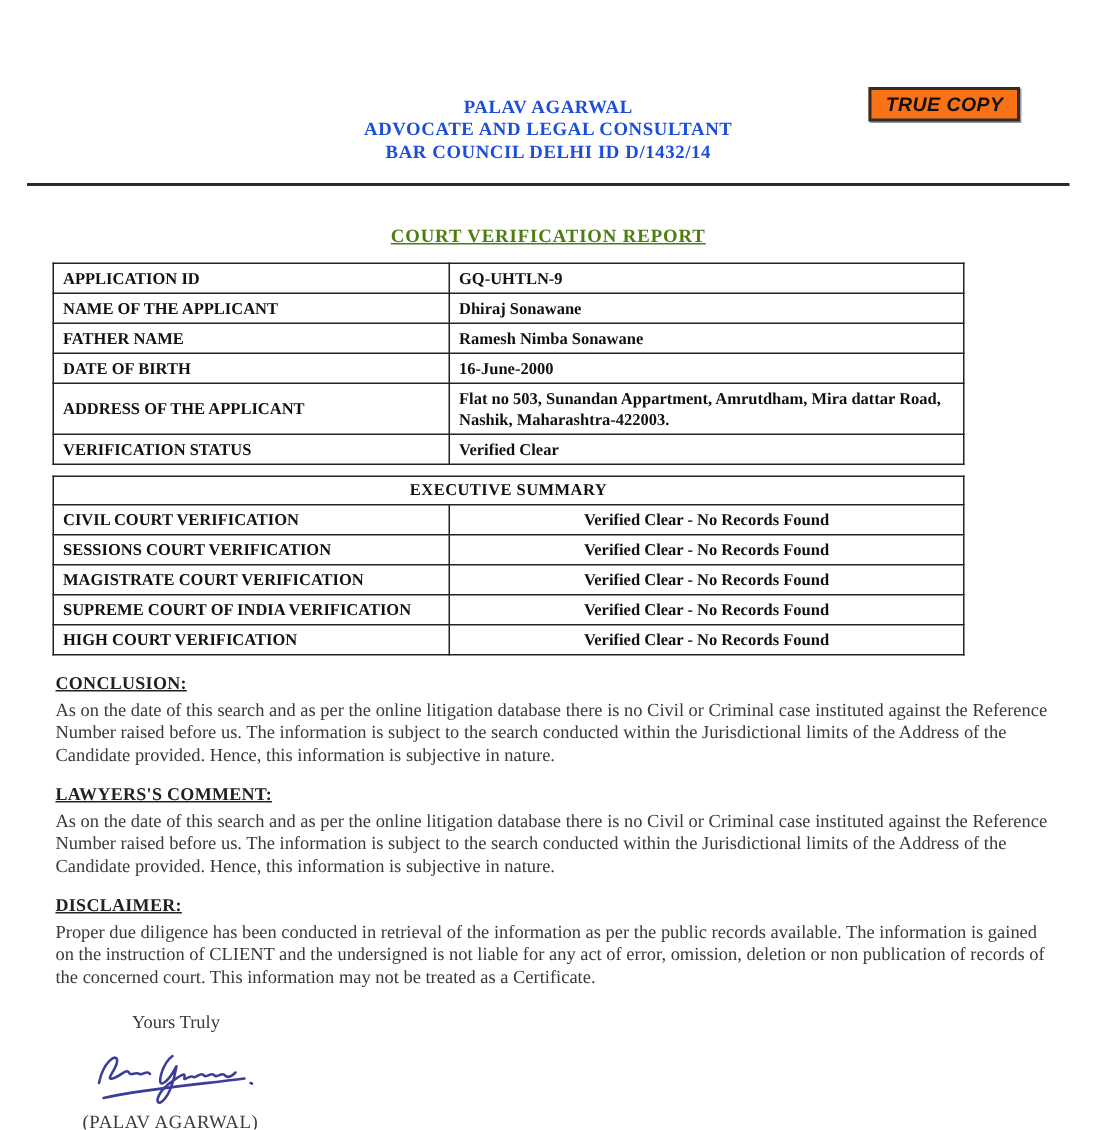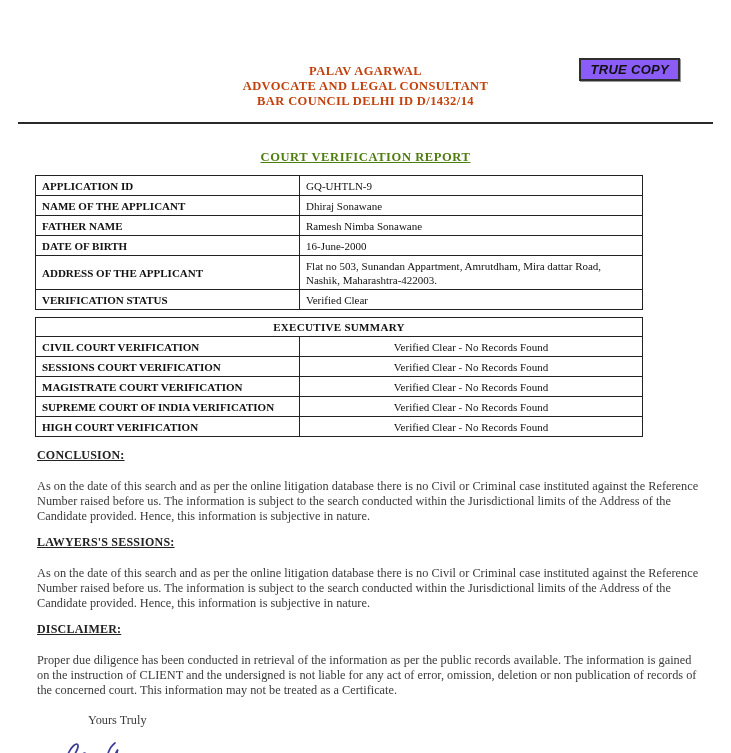--- a/index.html
+++ b/index.html
@@ -6,26 +6,26 @@
   body{
     width:731px;height:753px;background:#ffffff;overflow:hidden;
     font-family:"Liberation Serif","DejaVu Serif",serif;
     color:#333333;
   }
   .page{position:relative;width:731px;height:753px;}
 
   
   .letterhead{padding-top:64px;text-align:center;line-height:15px;}
   .letterhead div{
-    font-weight:bold;color:#c2410c;font-size:12.5px;letter-spacing:0.4px;
+    font-weight:bold;color:#1d4ed8;font-size:12.5px;letter-spacing:0.4px;
   }
   .stamp{
     position:absolute;top:58px;right:51px;
     border:2px solid #2e2e2e;box-shadow:1px 1px 0 #9a9a9a;
-    padding:2px 9px;background:#8b5cf6;
+    padding:2px 9px;background:#f97316;
     font-family:"Liberation Sans","DejaVu Sans",sans-serif;
     font-style:italic;font-weight:bold;font-size:13px;color:#111;
     letter-spacing:0.3px;
   }
   .rule{
     margin:13px 18px 0 18px;height:0;border-top:2px solid #2a2a2a;
   }
   .report-title{
     margin-top:26px;text-align:center;
     font-weight:bold;font-size:12.5px;color:#4d7c0f;
@@ -34,35 +34,35 @@
 
   
   table{
     border-collapse:collapse;margin-left:35px;width:608px;
     font-size:11px;color:#111;
   }
   .details-table{margin-top:10px;}
   .summary-table{margin-top:7px;}
   td,th{border:1px solid #222;padding:2.5px 6px;line-height:14px;}
   td.lbl{width:251px;font-weight:bold;text-align:left;}
-  td.val{font-weight:normal;text-align:left;}
+  td.val{font-weight:bold;text-align:left;}
   td.val-top{vertical-align:top;}
   .summary-table th{
     font-weight:bold;letter-spacing:0.3px;padding:2px 6px;
   }
   .summary-table td.val{text-align:center;}
 
   
   .section{margin:9px 26px 0 37px;}
   .section-heading{
     font-weight:bold;font-size:12px;color:#222;
     text-decoration:underline;letter-spacing:0.2px;margin-top:11px;
   }
   .section-body{
-    margin-top:16px;font-size:12.3px;line-height:15px;color:#3a3a3a;
+    margin-top:3px;font-size:12.3px;line-height:15px;color:#3a3a3a;
     text-align:left;
   }
 
   
   .salutation{margin:15px 0 0 88px;font-size:12.3px;color:#3a3a3a;}
   .signature-wrap{margin:4px 0 0 60px;height:46px;}
   .signed-name{margin:2px 0 0 55px;font-size:12.5px;color:#3a3a3a;letter-spacing:0.4px;}
 </style>
 </head>
 <body>
@@ -137,21 +137,21 @@
       </tr>
     </tbody>
   </table>
 
   <div class="section">
     <div class="section-heading">CONCLUSION:</div>
     <div class="section-body">As on the date of this search and as per the online litigation database there is no Civil or Criminal case instituted against the Reference Number raised before us. The information is subject to the search conducted within the Jurisdictional limits of the Address of the Candidate provided. Hence, this information is subjective in nature.</div>
   </div>
 
   <div class="section">
-    <div class="section-heading">LAWYERS'S SESSIONS:</div>
+    <div class="section-heading">LAWYERS'S COMMENT:</div>
     <div class="section-body">As on the date of this search and as per the online litigation database there is no Civil or Criminal case instituted against the Reference Number raised before us. The information is subject to the search conducted within the Jurisdictional limits of the Address of the Candidate provided. Hence, this information is subjective in nature.</div>
   </div>
 
   <div class="section">
     <div class="section-heading">DISCLAIMER:</div>
     <div class="section-body">Proper due diligence has been conducted in retrieval of the information as per the public records available. The information is gained on the instruction of CLIENT and the undersigned is not liable for any act of error, omission, deletion or non publication of records of the concerned court. This information may not be treated as a Certificate.</div>
   </div>
 
   <div class="salutation">Yours Truly</div>
 

